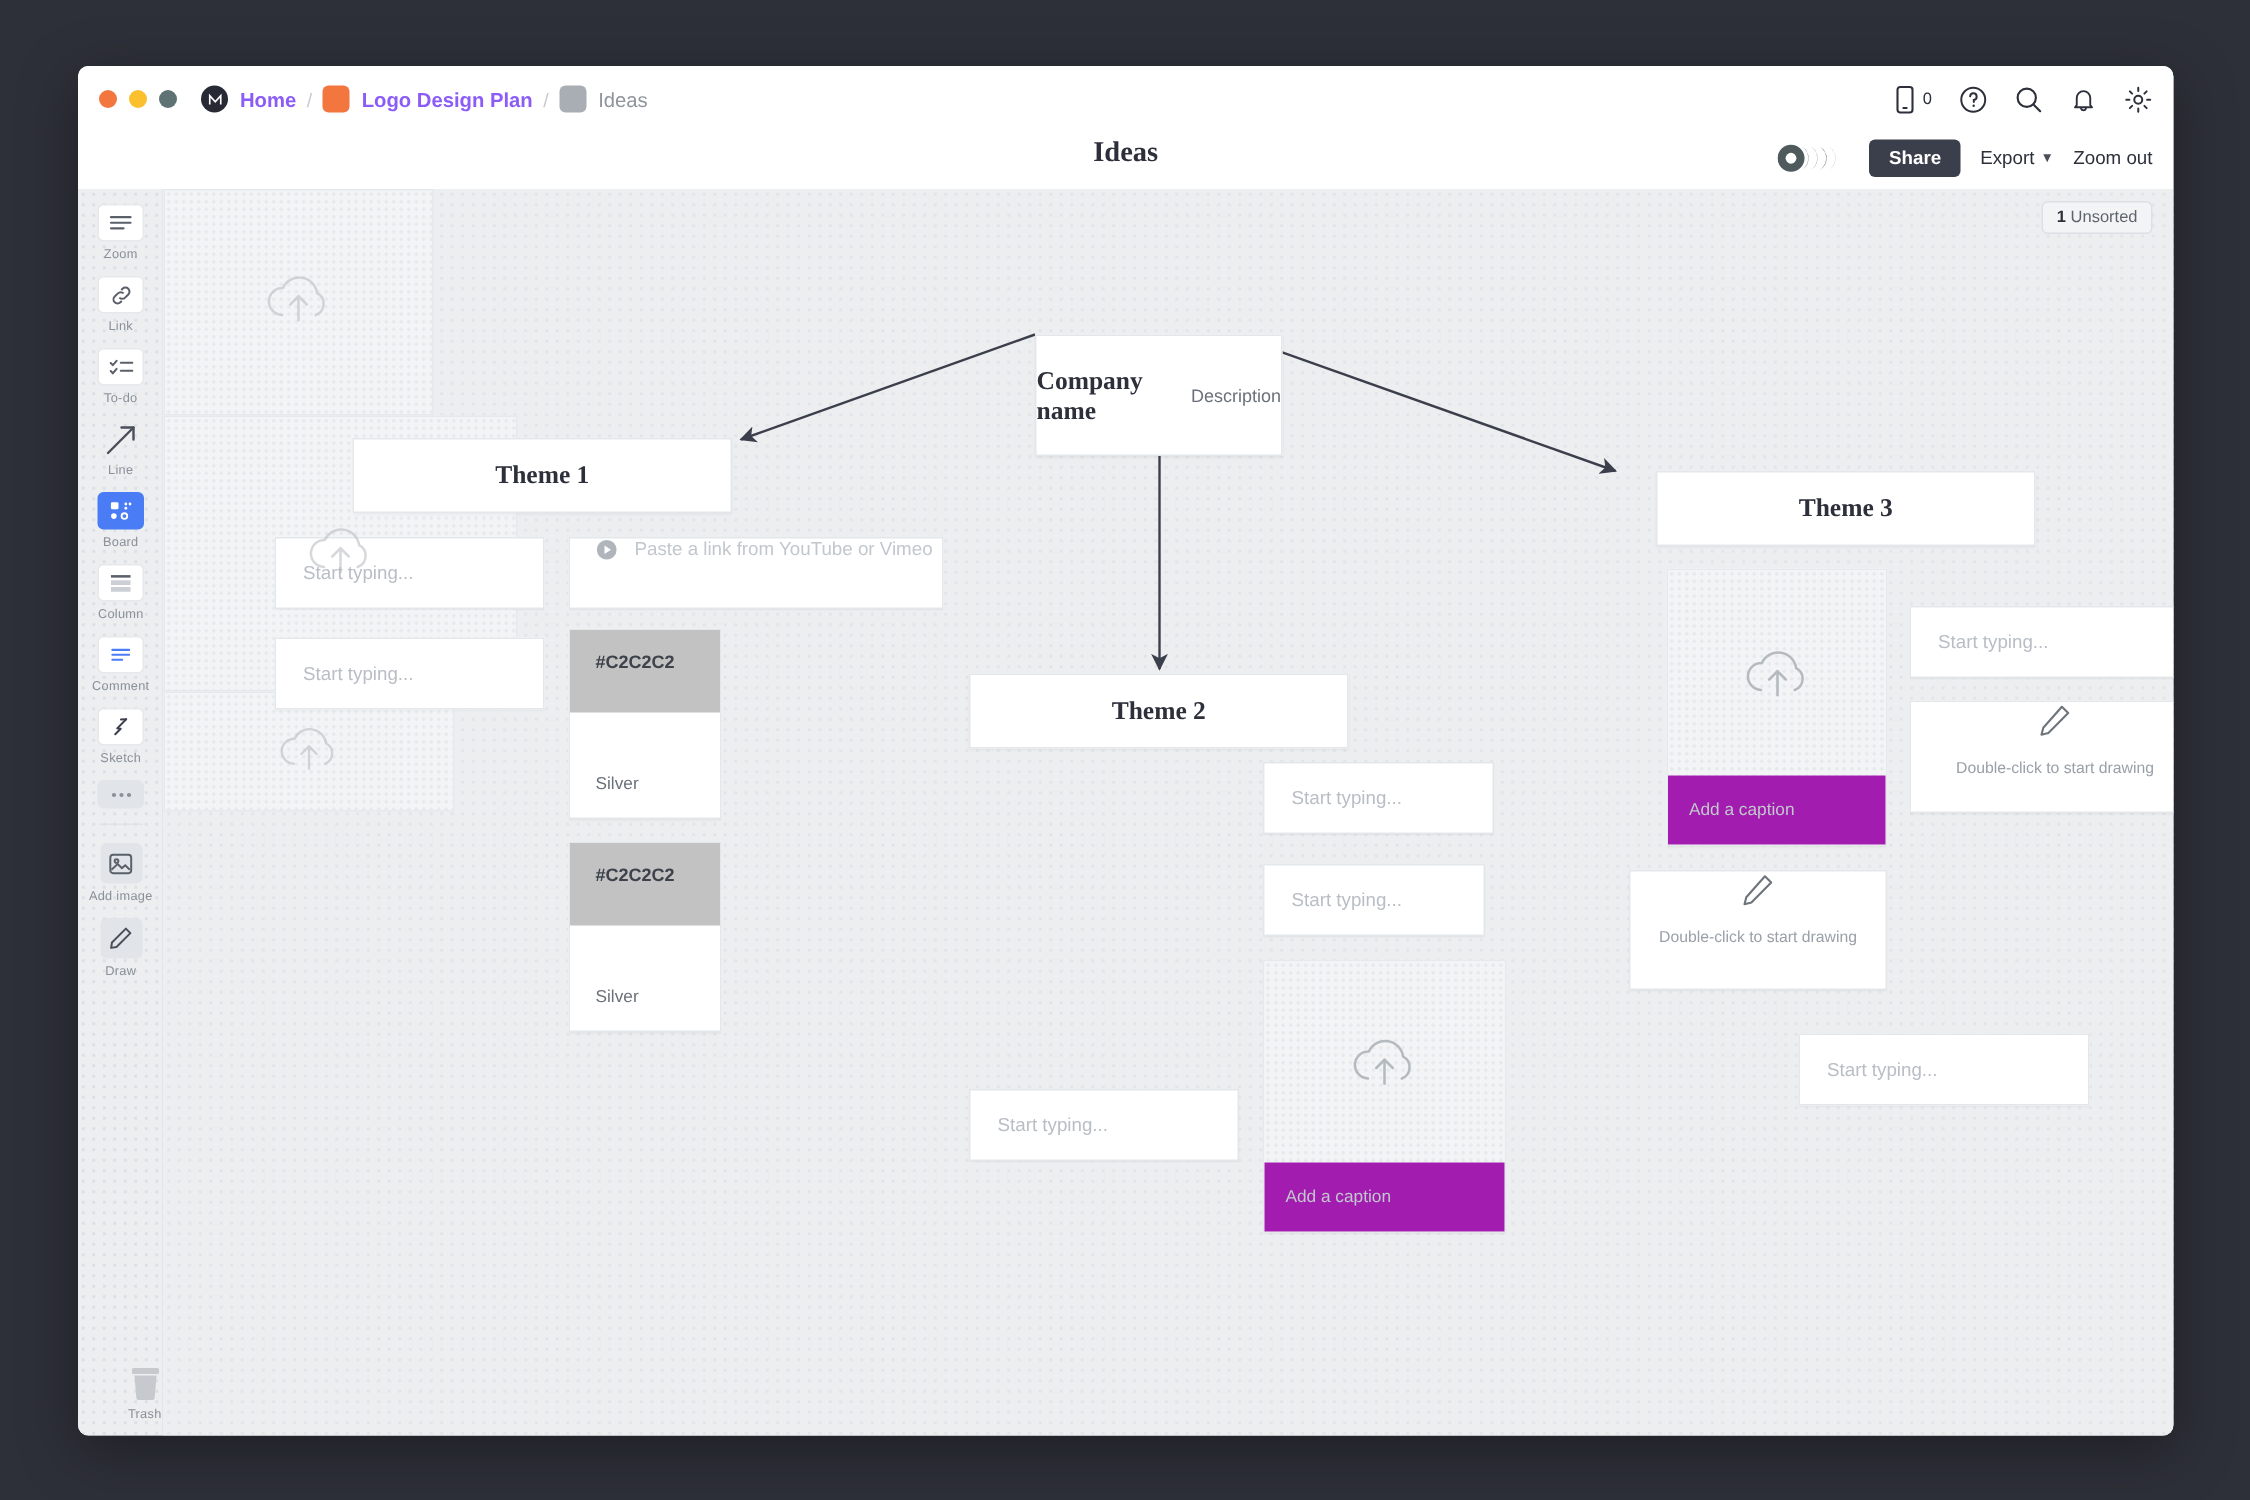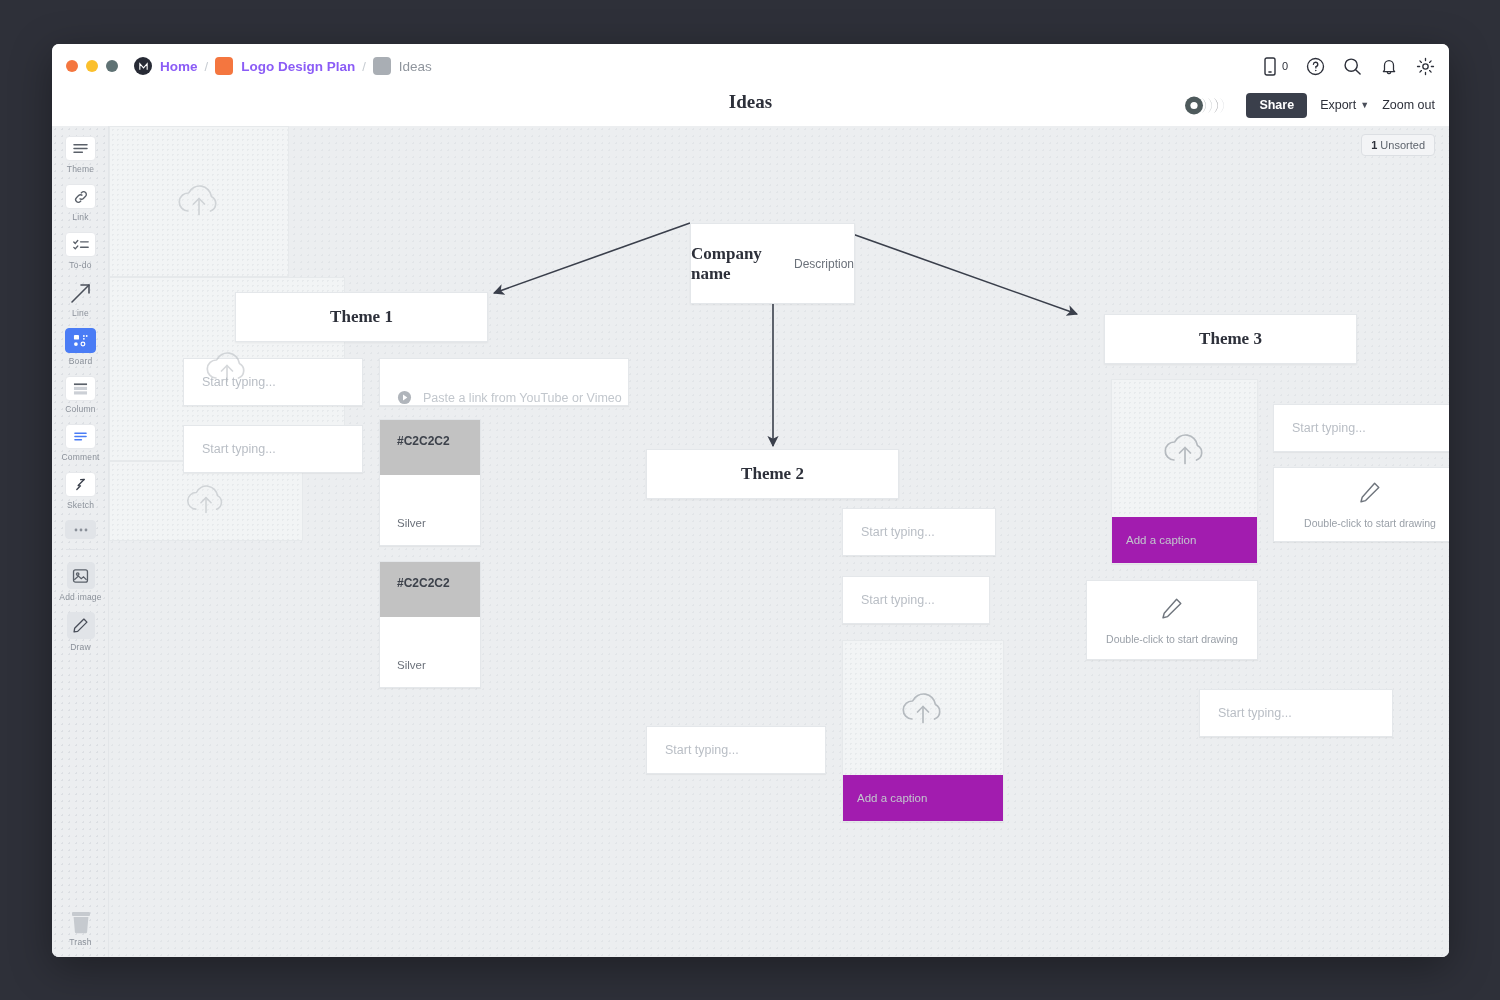--- a/index.html
+++ b/index.html
@@ -105,21 +105,21 @@
   .tool-box {
     width: 31px; height: 25px; background: #fff;
     border-radius: 4px; border: 1px solid #e6e8eb;
     display: flex; align-items: center; justify-content: center;
   }
   .tool-box.plain { background: transparent; border: none; }
   .tool-box.active { background: #4a7cf5; border-color: #4a7cf5; }
   .tool-box.soft { background: #e1e4e8; border-color: #e1e4e8; }
   .tool-label { font-size: 8.5px; color: #8a9099; margin-top: 3px; letter-spacing: .2px; }
   .rail-div { width: 29px; height: 1px; background: #dfe2e6; margin: 10px auto 2px; }
-  #trash-tool { position: absolute; bottom: 10px; left: 0; }
+  #trash-tool { position: absolute; bottom: 10px; left: 16px; }
 
   
   #canvas {
     position: absolute; left: 57px; top: 82px;
     width: 1340px; height: 956px;
     background: #eceef0;
     background-image: radial-gradient(#e2e5e8 1px, transparent 1px);
     background-size: 7px 7px;
     overflow: hidden;
   }
@@ -147,21 +147,21 @@
   .root-title { font-family: "Liberation Serif", serif; font-weight: 700; font-size: 17px; color: #2d303a; }
   .root-desc { font-size: 12px; color: #6b717a; }
 
   .text-card {
     display: flex; align-items: center;
     padding-left: 18px;
     font-size: 12.5px; color: #b9bec5;
     box-shadow: 0 1px 1px rgba(0,0,0,.04);
   }
   .video-card {
-    display: flex; align-items: flex-end; gap: 11px;
+    display: flex; align-items: flex-start; gap: 11px;
     padding-left: 17px;
     font-size: 12.5px; color: #c2c7cd;
     box-shadow: 0 1px 1px rgba(0,0,0,.04);
   }
   .play-ico { width: 15px; height: 15px; flex: none; }
 
   
   .img-card {
     background: #f2f4f5;
     background-image: radial-gradient(#e7eaec 1px, transparent 1px);
@@ -202,21 +202,21 @@
   }
   .swatch-name {
     height: 45px; display: flex; align-items: center;
     padding-left: 17px; font-size: 11.5px; color: #6b717a;
   }
 
   
   .draw-card {
     background: #fff; border: 1px solid #e4e7ea;
     display: flex; flex-direction: column;
-    align-items: center; justify-content: center; gap: 9px;
+    align-items: center; gap: 9px;
     box-shadow: 0 1px 1px rgba(0,0,0,.04);
   }
   .draw-card .dtxt { font-size: 10.5px; color: #9aa0a8; }
 
   #connectors { position: absolute; left: 0; top: 0; width: 100%; height: 100%; pointer-events: none; }
 </style>
 </head>
 <body>
 
 <div id="app-window">
@@ -312,21 +312,21 @@
   <div id="rail">
 
     <div class="tool">
       <span class="tool-box">
         <svg width="17" height="13" viewBox="0 0 18 14" stroke="#5a6069" stroke-width="1.6" stroke-linecap="round">
           <line x1="2" y1="3" x2="16" y2="3"></line>
             <line x1="2" y1="7" x2="16" y2="7"></line>
             <line x1="2" y1="11" x2="11" y2="11"></line>
         </svg>
       </span>
-      <span class="tool-label">Theme</span>
+      <span class="tool-label">Zoom</span>
     </div>
 
     <div class="tool">
       <span class="tool-box">
         <svg width="16" height="16" viewBox="0 0 18 18" fill="none" stroke="#5a6069" stroke-width="1.5">
           <path d="M7.4 10.6a3 3 0 0 0 4.3 0l2.4-2.4a3 3 0 1 0-4.3-4.3l-1 1"></path>
           <path d="M10.6 7.4a3 3 0 0 0-4.3 0L3.9 9.8a3 3 0 1 0 4.3 4.3l1-1"></path>
         </svg>
       </span>
       <span class="tool-label">Link</span>

